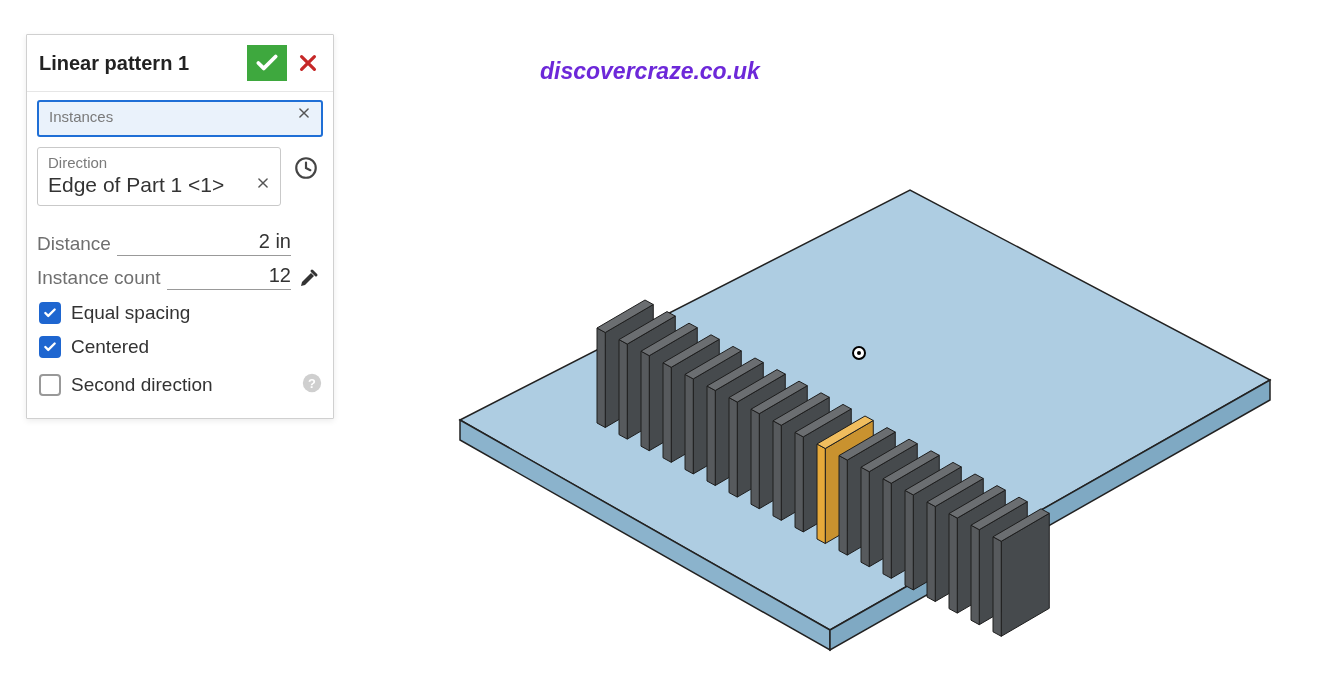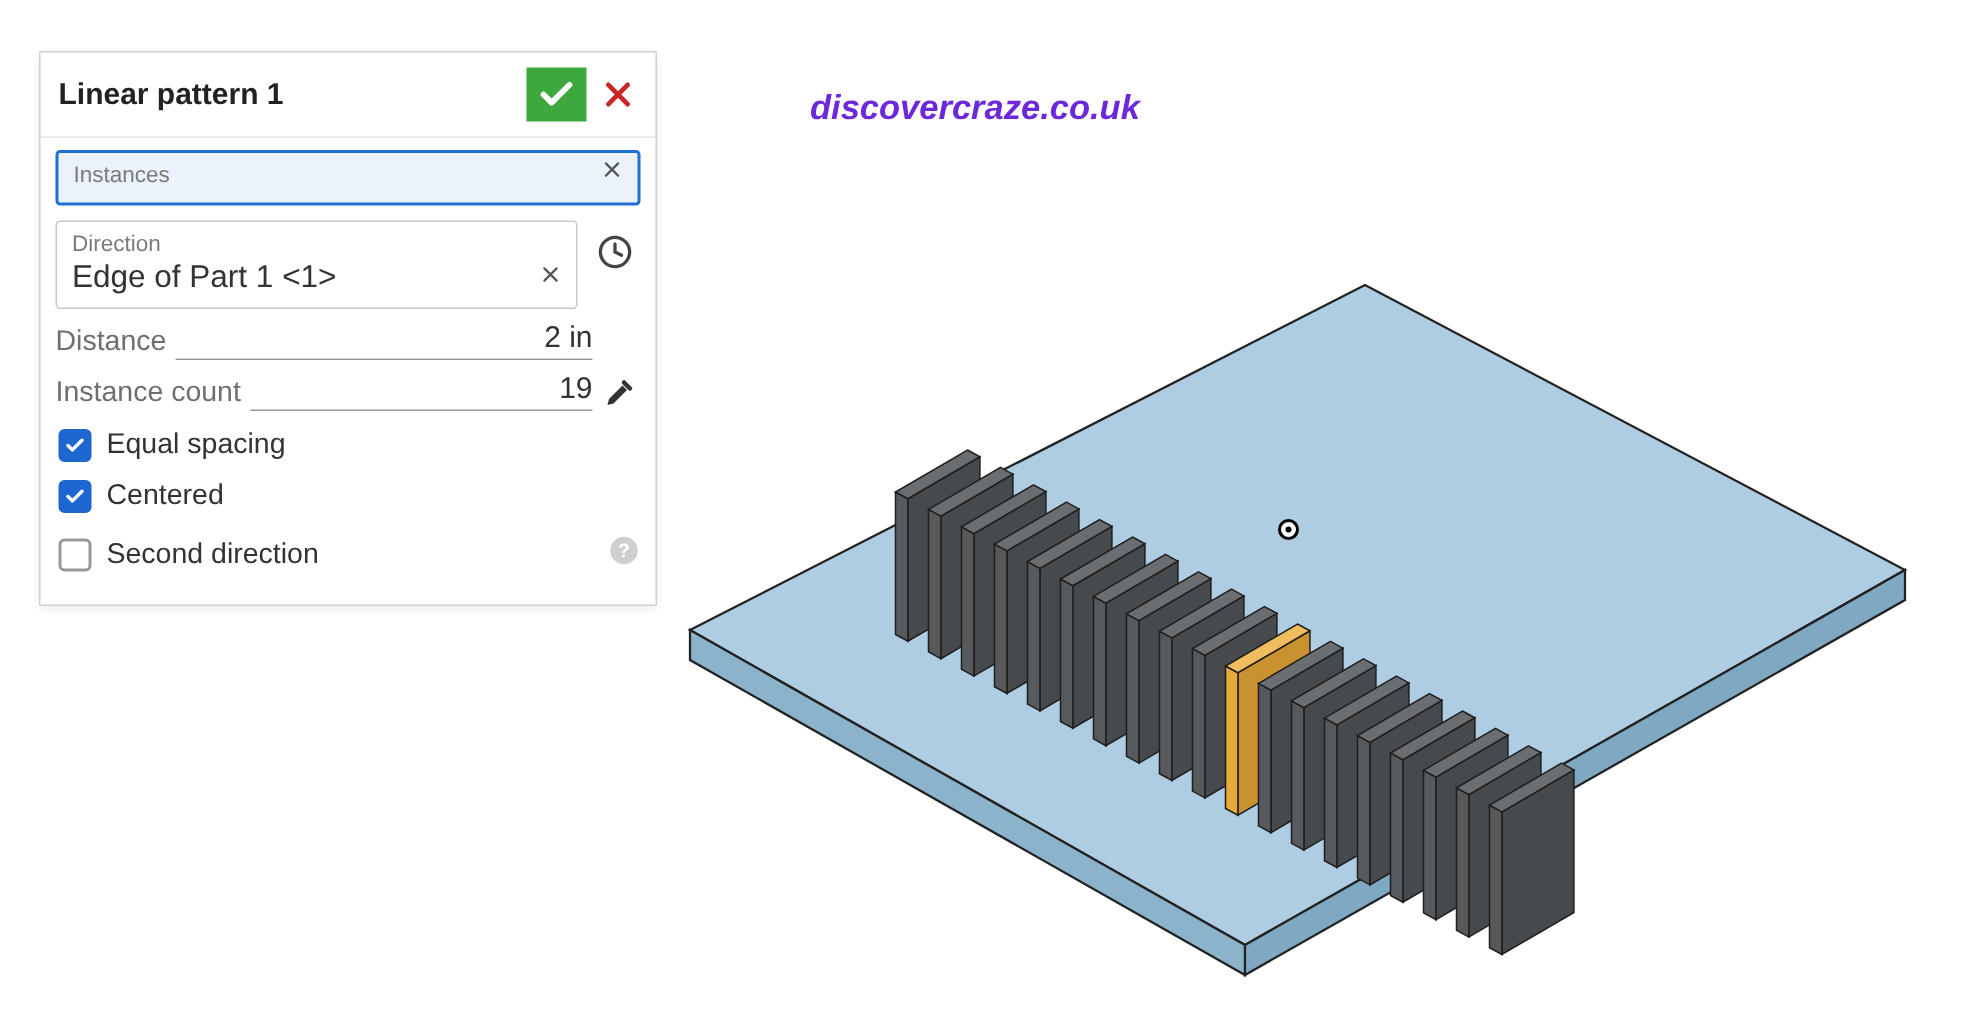--- a/index.html
+++ b/index.html
@@ -8,21 +8,21 @@
     background: #fff;
     width: 1320px;
     height: 686px;
     position: relative;
     overflow: hidden;
   }
   .panel {
     position: absolute;
     top: 34px;
     left: 26px;
-    width: 412px;
+    width: 308px;
     background: #fff;
     border: 1px solid #d0d0d0;
     border-radius: 1px;
     box-shadow: 0 2px 6px rgba(0,0,0,0.08);
   }
   .panel-header {
     display: flex;
     align-items: center;
     padding: 10px 10px 10px 12px;
     border-bottom: 1px solid #e6e6e6;
@@ -81,21 +81,21 @@
     cursor: pointer;
     color: #555;
     font-size: 18px;
   }
   .field-row-wrap {
     display: flex;
     align-items: center;
     gap: 8px;
     margin-bottom: 10px;
   }
-  .field-row-wrap .field-box { flex: 1; margin-bottom: 0; }
+  .field-row-wrap .field-box { flex: 1; margin-bottom: 16px; }
   .clock-icon-slot {
     width: 34px;
     height: 34px;
     display:flex;
     align-items:center;
     justify-content:center;
     align-self: flex-start;
     margin-top: 4px;
   }
   .num-row {
@@ -220,21 +220,21 @@
       <span class="num-label">Distance</span>
       <div class="num-underline">
         <span class="num-value">2 in</span>
       </div>
       <div class="dropper-slot"></div>
     </div>
 
     <div class="num-row">
       <span class="num-label">Instance count</span>
       <div class="num-underline">
-        <span class="num-value">19</span>
+        <span class="num-value">12</span>
       </div>
       <div class="dropper-slot">
         <svg width="24" height="24" viewBox="0 0 24 24">
             <path d="M4 20l1-4 9-9 3 3-9 9-4 1z" fill="#333"></path>
             <path d="M15 5l4 4" stroke="#333" stroke-width="3" stroke-linecap="round"></path>
           </svg>
       </div>
     </div>
 
     <div class="check-row">

